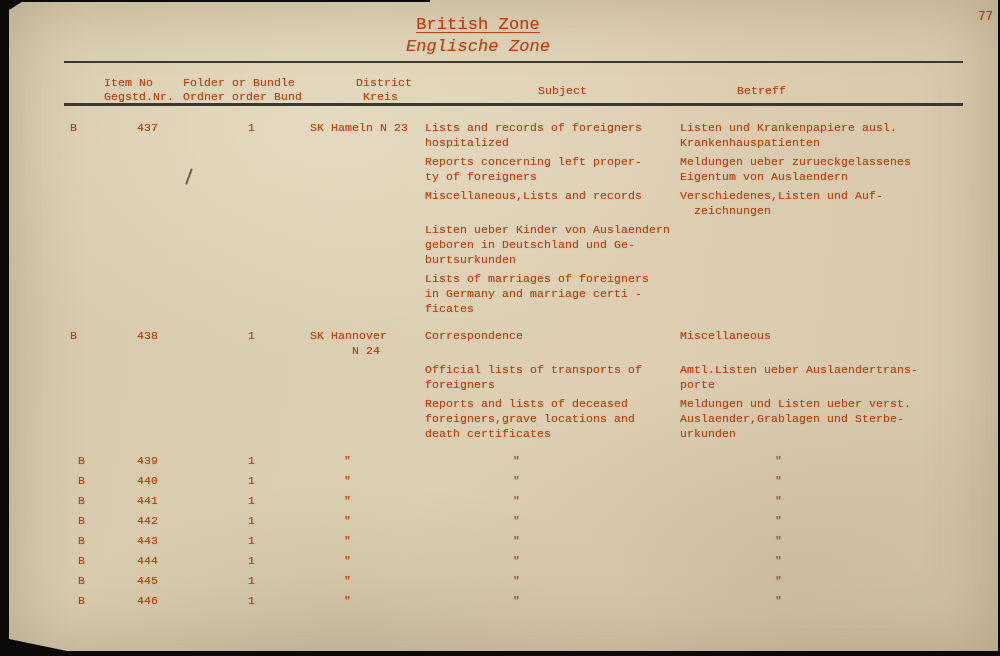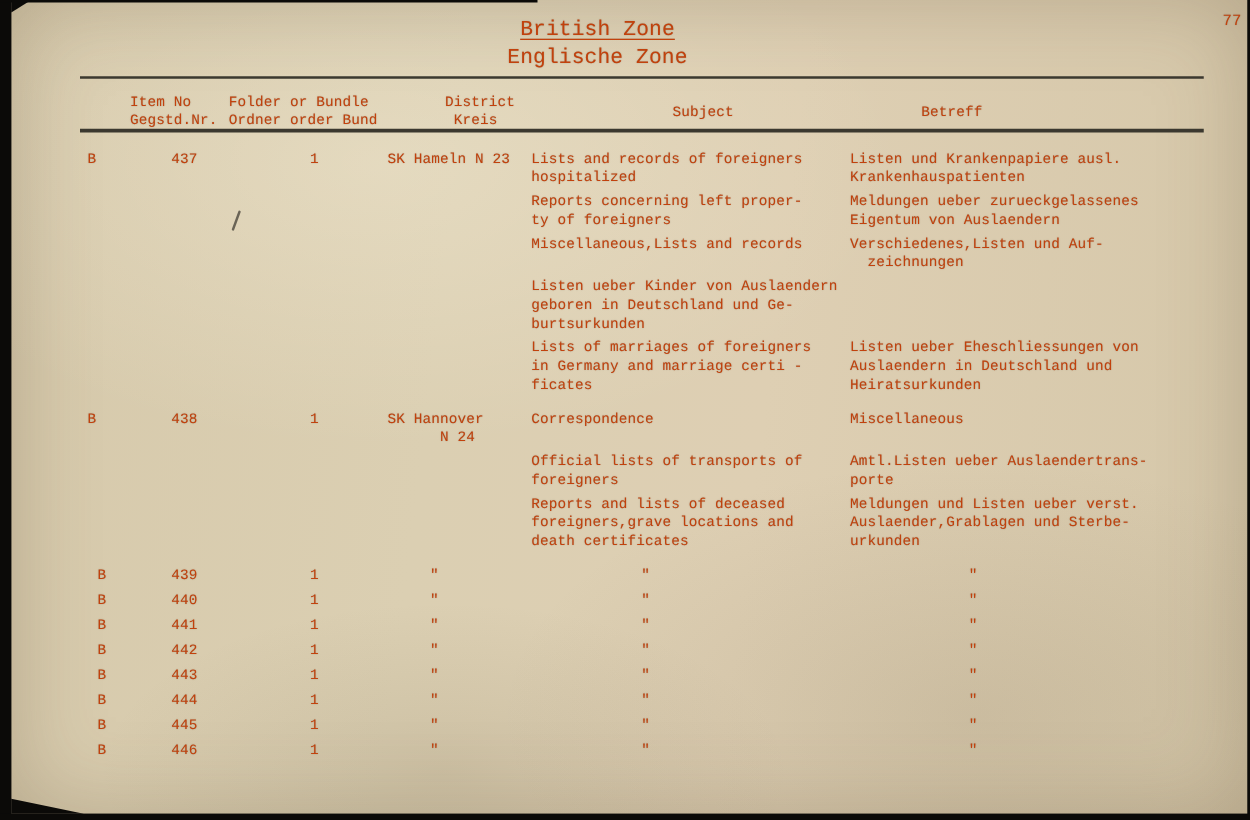--- a/index.html
+++ b/index.html
@@ -21,21 +21,21 @@
   .content { position:absolute; inset:0; z-index:2; }
   .txt {
     white-space:pre;
     font-size:11.5px; line-height:15px;
     text-shadow:0 0 1px rgba(50,46,38,0.35);
     letter-spacing:0.1px;
   }
   .page-number { position:absolute; left:978px; top:10px; font-size:12.5px; }
   .title { position:absolute; left:0; width:956px; text-align:center; font-size:17px; }
   .title.en { top:17px; text-decoration:underline; text-underline-offset:3px; }
-  .title.de { top:39px; }
+  .title.de { top:39px;font-style:italic; }
   .rule { position:absolute; left:64px; width:899px; background:#3b382f; }
   .rule1 { top:61px; height:2px; }
   .rule2 { top:103px; height:3px; }
   .hdr { position:absolute; line-height:14px; }
   .hdr-item    { left:104px; top:76px; }
   .hdr-folder  { left:183px; top:76px; }
   .hdr-district{ left:356px; top:76px; }
   .hdr-subject { left:538px; top:84px; }
   .hdr-betreff { left:737px; top:84px;text-align:right; }
   .tbody { position:absolute; left:0; right:0; top:120px; }
@@ -100,23 +100,21 @@
         <div class="trow txt"><div class="cell cell-zone"></div><div class="cell cell-item"></div><div class="cell cell-folder"></div><div class="cell cell-district"></div><div class="cell cell-subject">Reports concerning left proper-
 ty of foreigners</div><div class="cell cell-betreff">Meldungen ueber zurueckgelassenes
 Eigentum von Auslaendern</div></div>
         <div class="trow txt"><div class="cell cell-zone"></div><div class="cell cell-item"></div><div class="cell cell-folder"></div><div class="cell cell-district"></div><div class="cell cell-subject">Miscellaneous,Lists and records</div><div class="cell cell-betreff">Verschiedenes,Listen und Auf-
   zeichnungen</div></div>
         <div class="trow txt"><div class="cell cell-zone"></div><div class="cell cell-item"></div><div class="cell cell-folder"></div><div class="cell cell-district"></div><div class="cell cell-betreff">Listen ueber Kinder von Auslaendern
 geboren in Deutschland und Ge-
 burtsurkunden</div></div>
         <div class="trow txt row-end"><div class="cell cell-zone"></div><div class="cell cell-item"></div><div class="cell cell-folder"></div><div class="cell cell-district"></div><div class="cell cell-subject">Lists of marriages of foreigners
 in Germany and marriage certi -
-ficates</div><div class="cell cell-betreff">Listen ueber Eheschliessungen von
-Auslaendern in Deutschland und
-Heiratsurkunden</div></div>
+ficates</div></div>
         <div class="trow txt"><div class="cell cell-zone">B</div><div class="cell cell-item">438</div><div class="cell cell-folder">1</div><div class="cell cell-district">SK Hannover
       N 24</div><div class="cell cell-subject">Correspondence</div><div class="cell cell-betreff">Miscellaneous</div></div>
         <div class="trow txt"><div class="cell cell-zone"></div><div class="cell cell-item"></div><div class="cell cell-folder"></div><div class="cell cell-district"></div><div class="cell cell-subject">Official lists of transports of
 foreigners</div><div class="cell cell-betreff">Amtl.Listen ueber Auslaendertrans-
 porte</div></div>
         <div class="trow txt row-end"><div class="cell cell-zone"></div><div class="cell cell-item"></div><div class="cell cell-folder"></div><div class="cell cell-district"></div><div class="cell cell-subject">Reports and lists of deceased
 foreigners,grave locations and
 death certificates</div><div class="cell cell-betreff">Meldungen und Listen ueber verst.
 Auslaender,Grablagen und Sterbe-
 urkunden</div></div>

